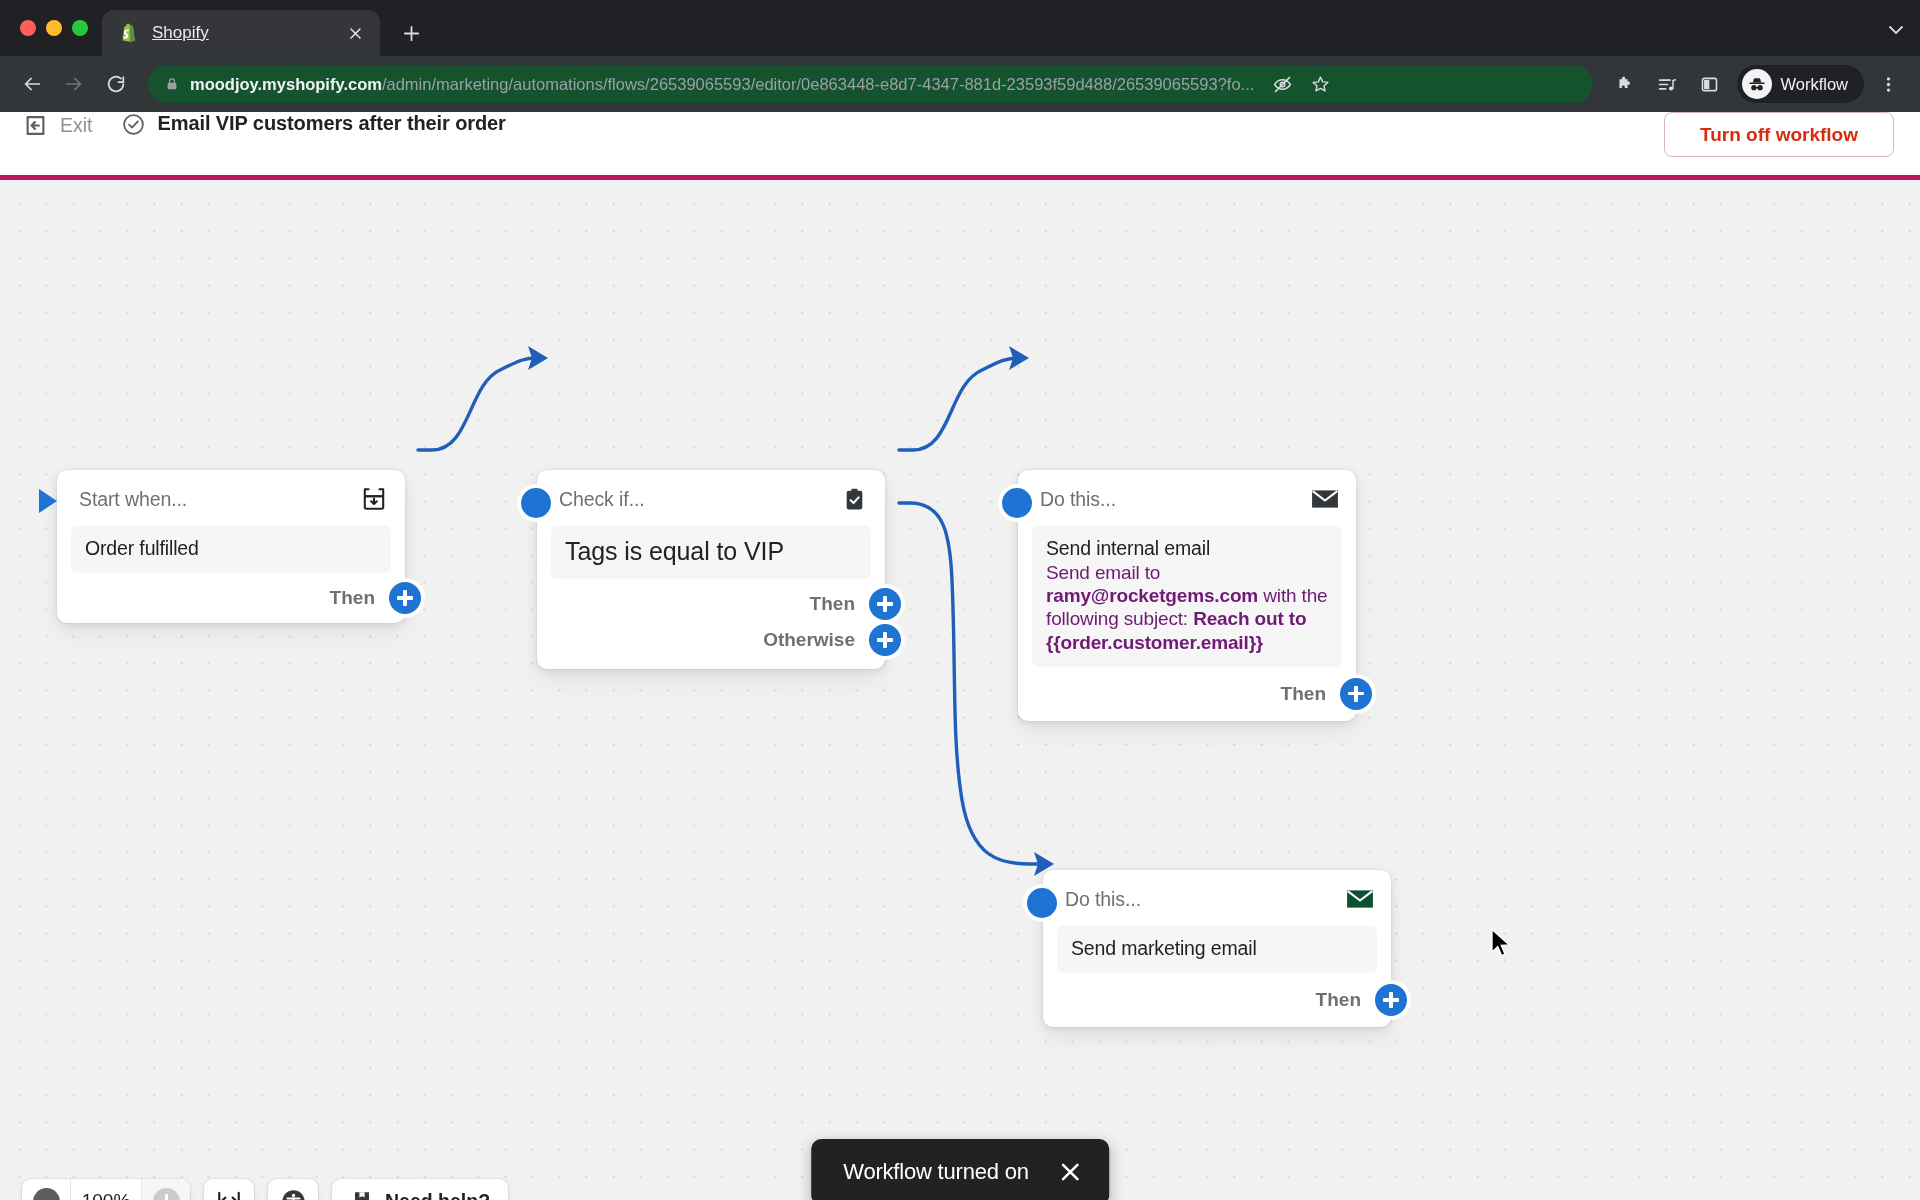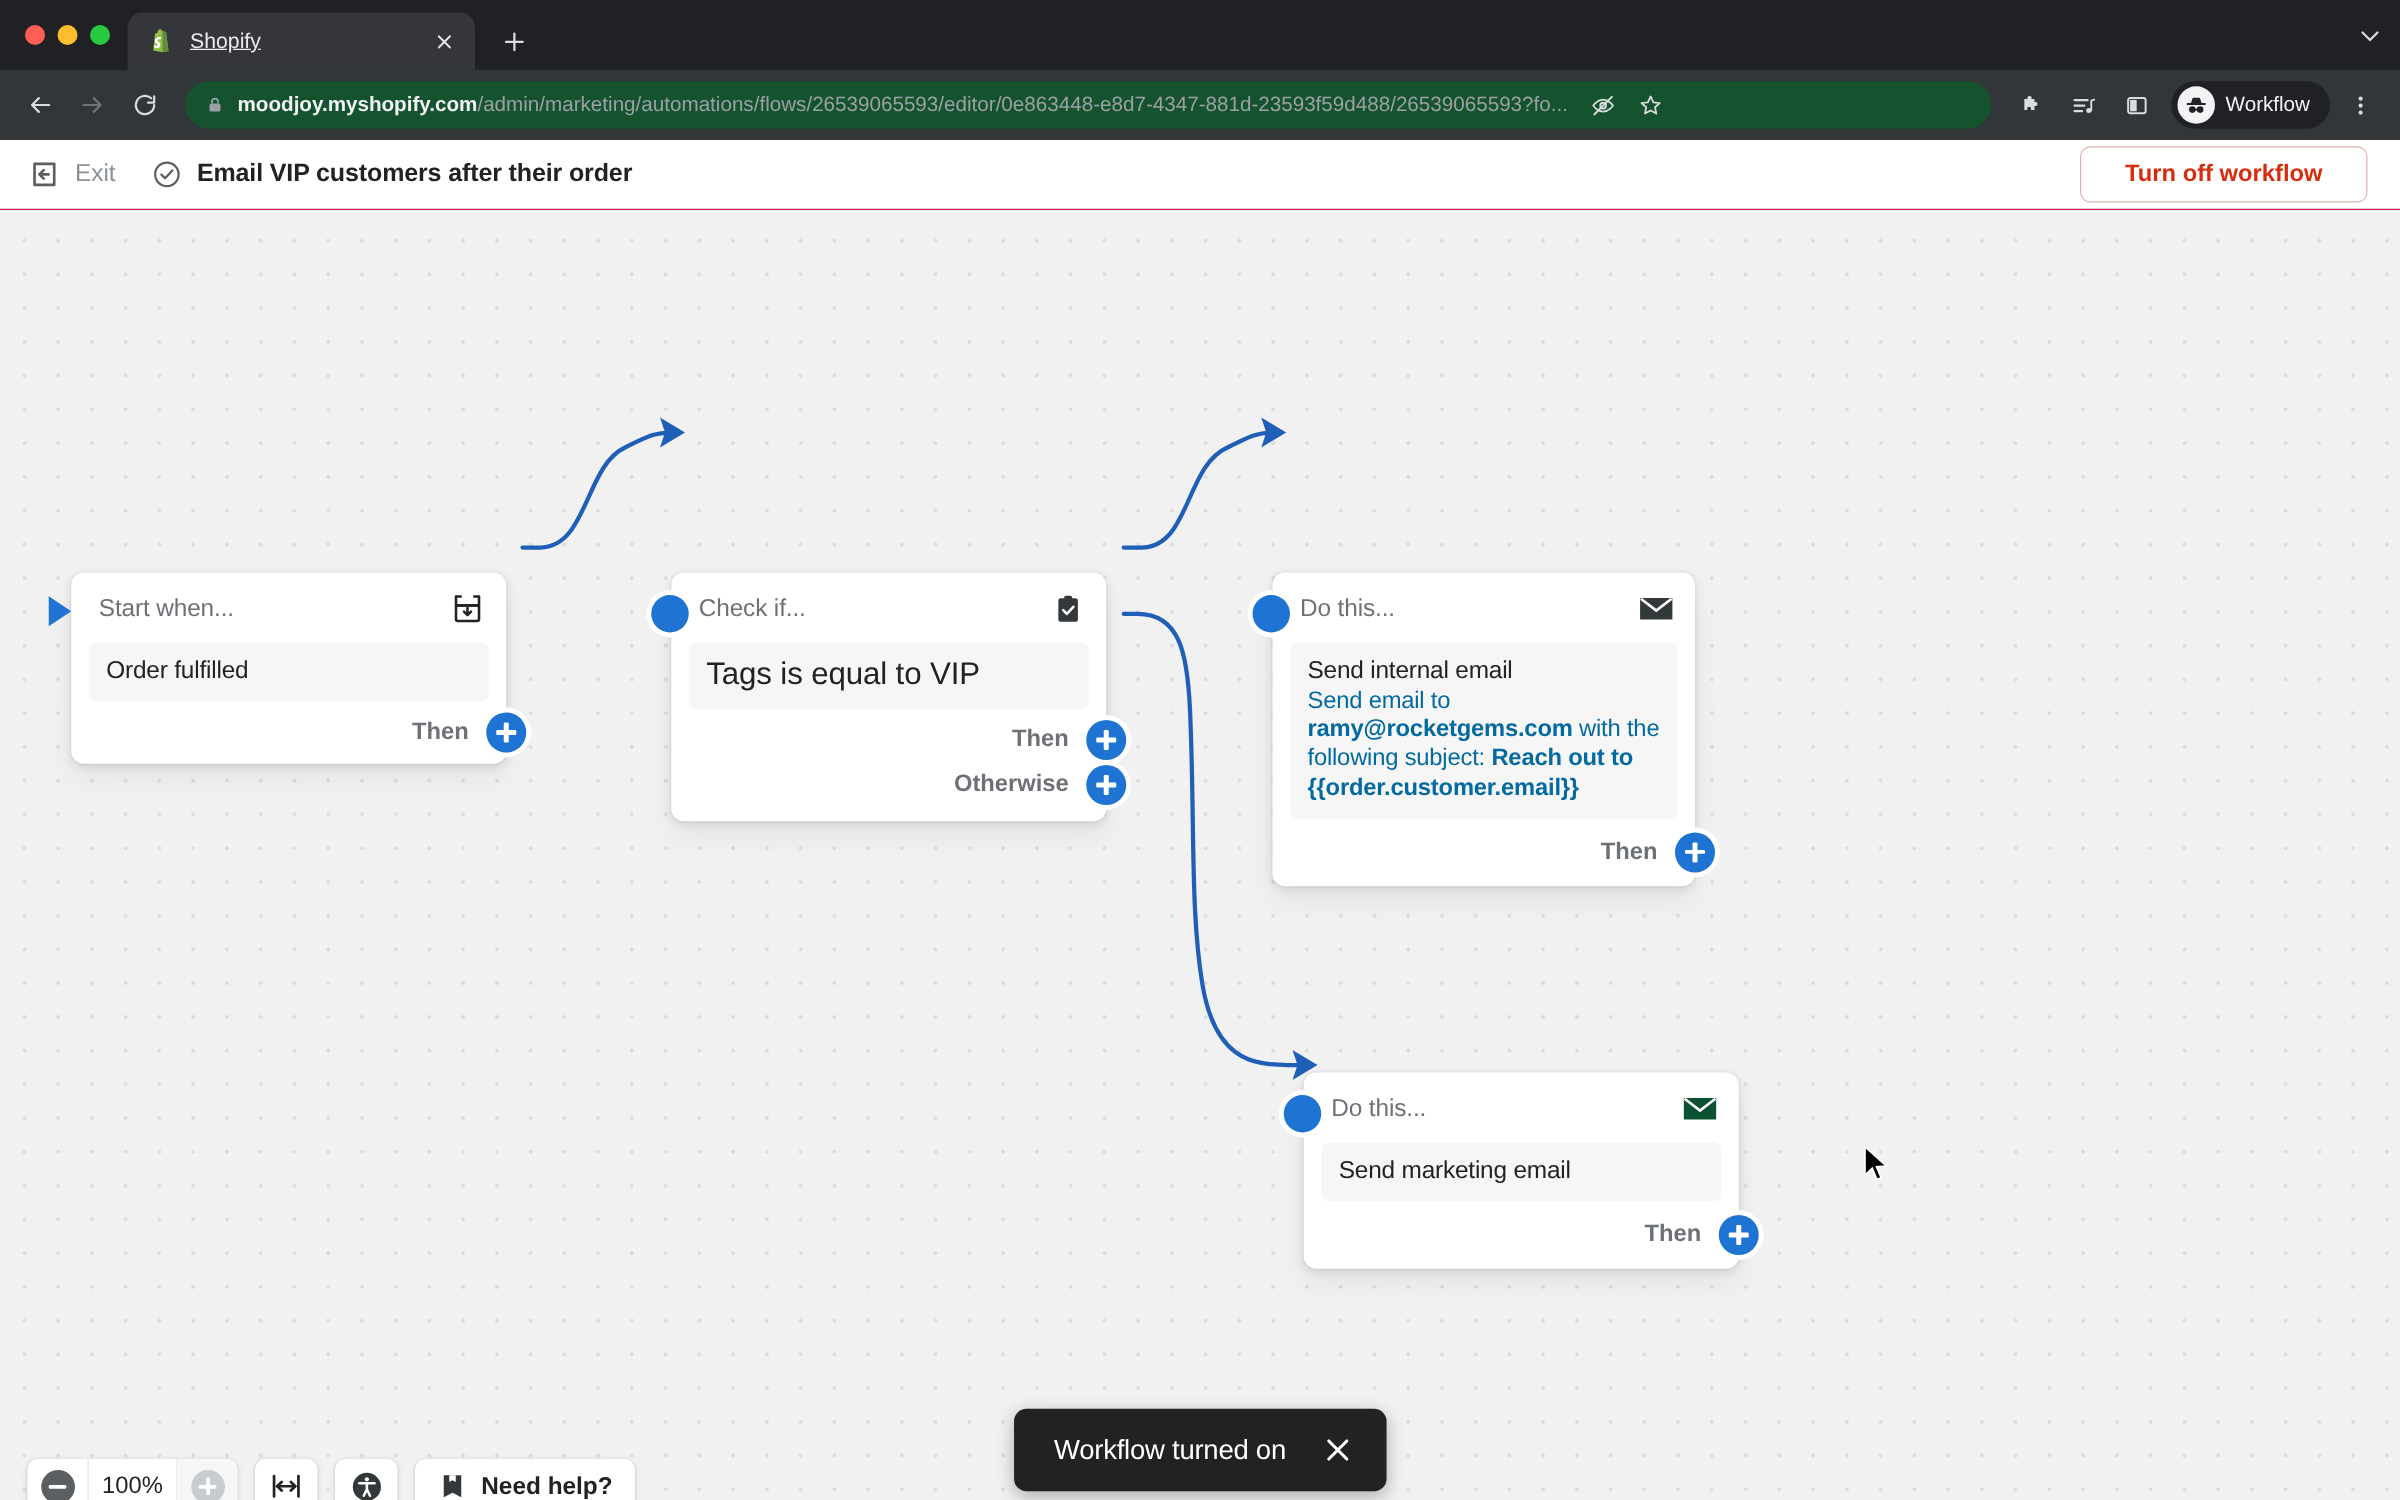--- a/index.html
+++ b/index.html
@@ -72,23 +72,23 @@
     display:flex;align-items:center;gap:8px; padding:0 16px 0 5px; margin-left:4px;
   }
   .incog-avatar {
     width:30px;height:30px;border-radius:50%;background:#f1f3f4;
     display:flex;align-items:center;justify-content:center;flex:none;
   }
   .incog-label { color:#f1f3f4; font-size:16.5px; }
 
   
   .app-header {
-    height:56px; background:#ffffff;
-    border-bottom:1px solid #be185d;
-    display:flex; align-items:center; padding:0 26px 0 22px;
+    height:68px; background:#ffffff;
+    border-bottom:5px solid #be185d;
+    display:flex; align-items:flex-start; padding:0 26px 0 22px;
   }
   .exit-group { display:flex;align-items:center;gap:11px; }
   .exit-label { color:#8c9196; font-size:19.5px; }
   .hdr-sep { width:28px; }
   .status-check { display:flex;align-items:center; }
   .page-title {
     font-size:20px; font-weight:bold; color:#202223; margin-left:12px;
     letter-spacing:-0.1px;
   }
   .hdr-spacer { flex:1; }
@@ -118,21 +118,21 @@
     display:flex; align-items:center; padding:14px 16px 10px 22px;
   }
   .node-kind { color:#6d7175; font-size:19.5px; flex:1; letter-spacing:-0.1px; }
   .node-icon { width:30px;height:30px;flex:none;display:flex;align-items:center;justify-content:center; }
   .node-body {
     margin:2px 14px 0 14px; background:#f6f6f7; border-radius:6px;
     padding:11px 14px 13px 14px;
   }
   .body-title { font-size:19.5px; font-weight:normal; color:#202223; letter-spacing:-.15px; }
   .body-text {
-    font-size:19px; color:#0369a1; line-height:1.22; margin-top:1px; letter-spacing:-.15px;
+    font-size:19px; color:#701a75; line-height:1.22; margin-top:1px; letter-spacing:-.15px;
   }
   .body-text b { font-weight:bold; }
   .body-plain { font-size:25px; color:#202223; letter-spacing:-.1px; }
   .node-foot {
     display:flex;align-items:center;justify-content:flex-end;gap:14px;
     padding:14px 30px 14px 16px; position:relative;
   }
   .foot-label { color:#6d7175; font-size:19px; font-weight:bold; }
   .plus {
     position:absolute; right:-16px; width:32px;height:32px;border-radius:50%;

